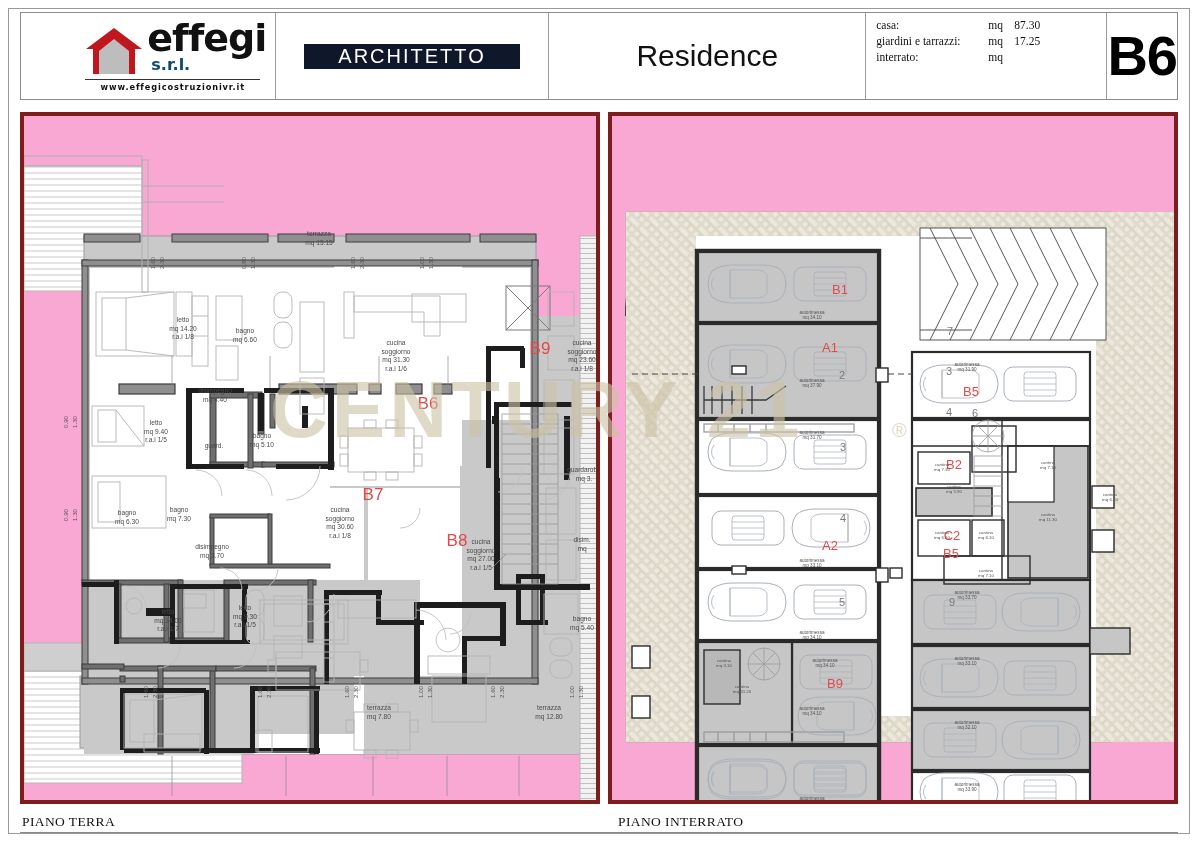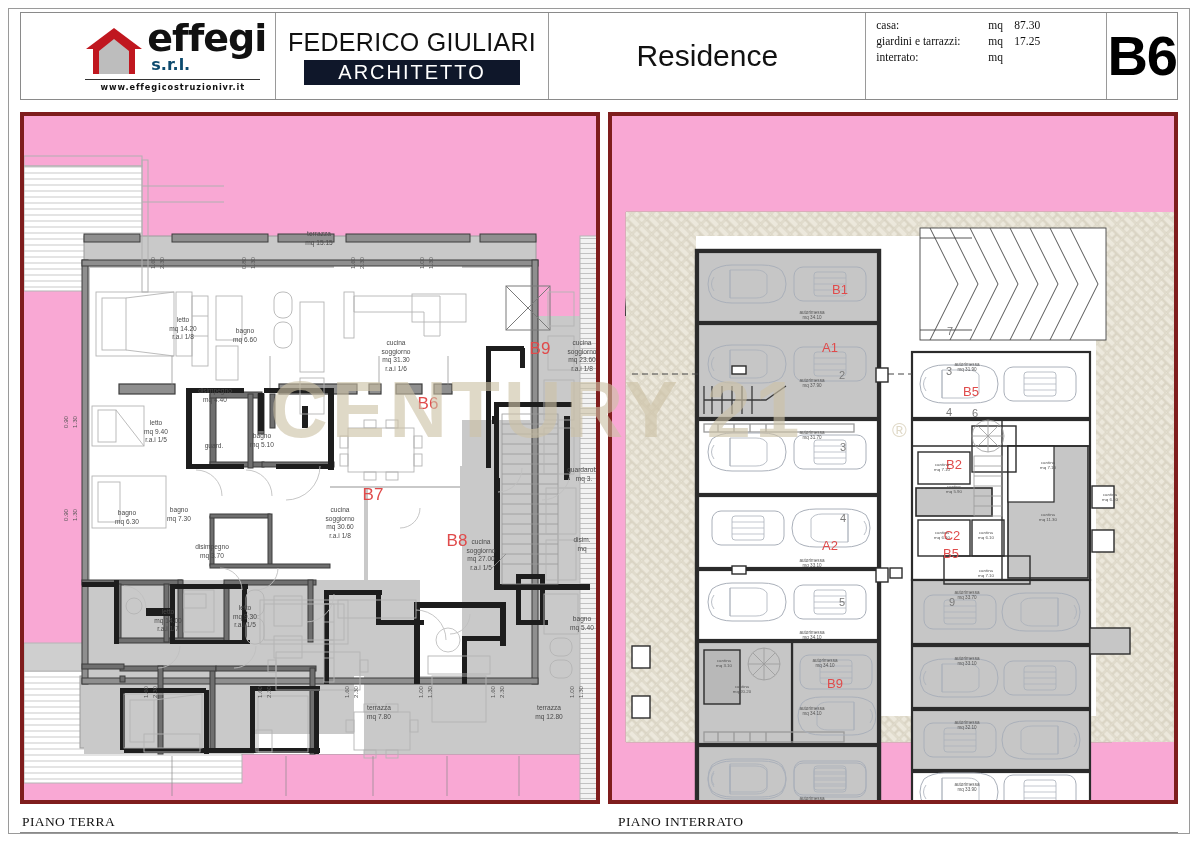--- a/index.html
+++ b/index.html
@@ -72,21 +72,20 @@
           <path d="M29 1 L57 22 L50 22 L50 47 L8 47 L8 22 L1 22 Z" fill="#c0171f"></path>
           <path d="M29 12 L44 24 L44 47 L14 47 L14 24 Z" fill="#bdbdbd"></path>
         </svg>
         <div class="logo-effegi">effegi</div>
         <div class="logo-srl">s.r.l.</div>
         <div class="logo-url">www.effegicostruzionivr.it</div>
       </div>
     </div>
 
     <div class="tb-cell tb-sep arch-cell">
-      <div class="arch-name">FEDERICO GIULIARI</div>
       <div class="arch-role">ARCHITETTO</div>
     </div>
 
     <div class="tb-cell tb-sep res-cell">
       <div class="res-l1">Residence</div>
     </div>
 
     <div class="tb-cell tb-sep app-cell">
       <div class="app-body">
         <div class="app-row">

